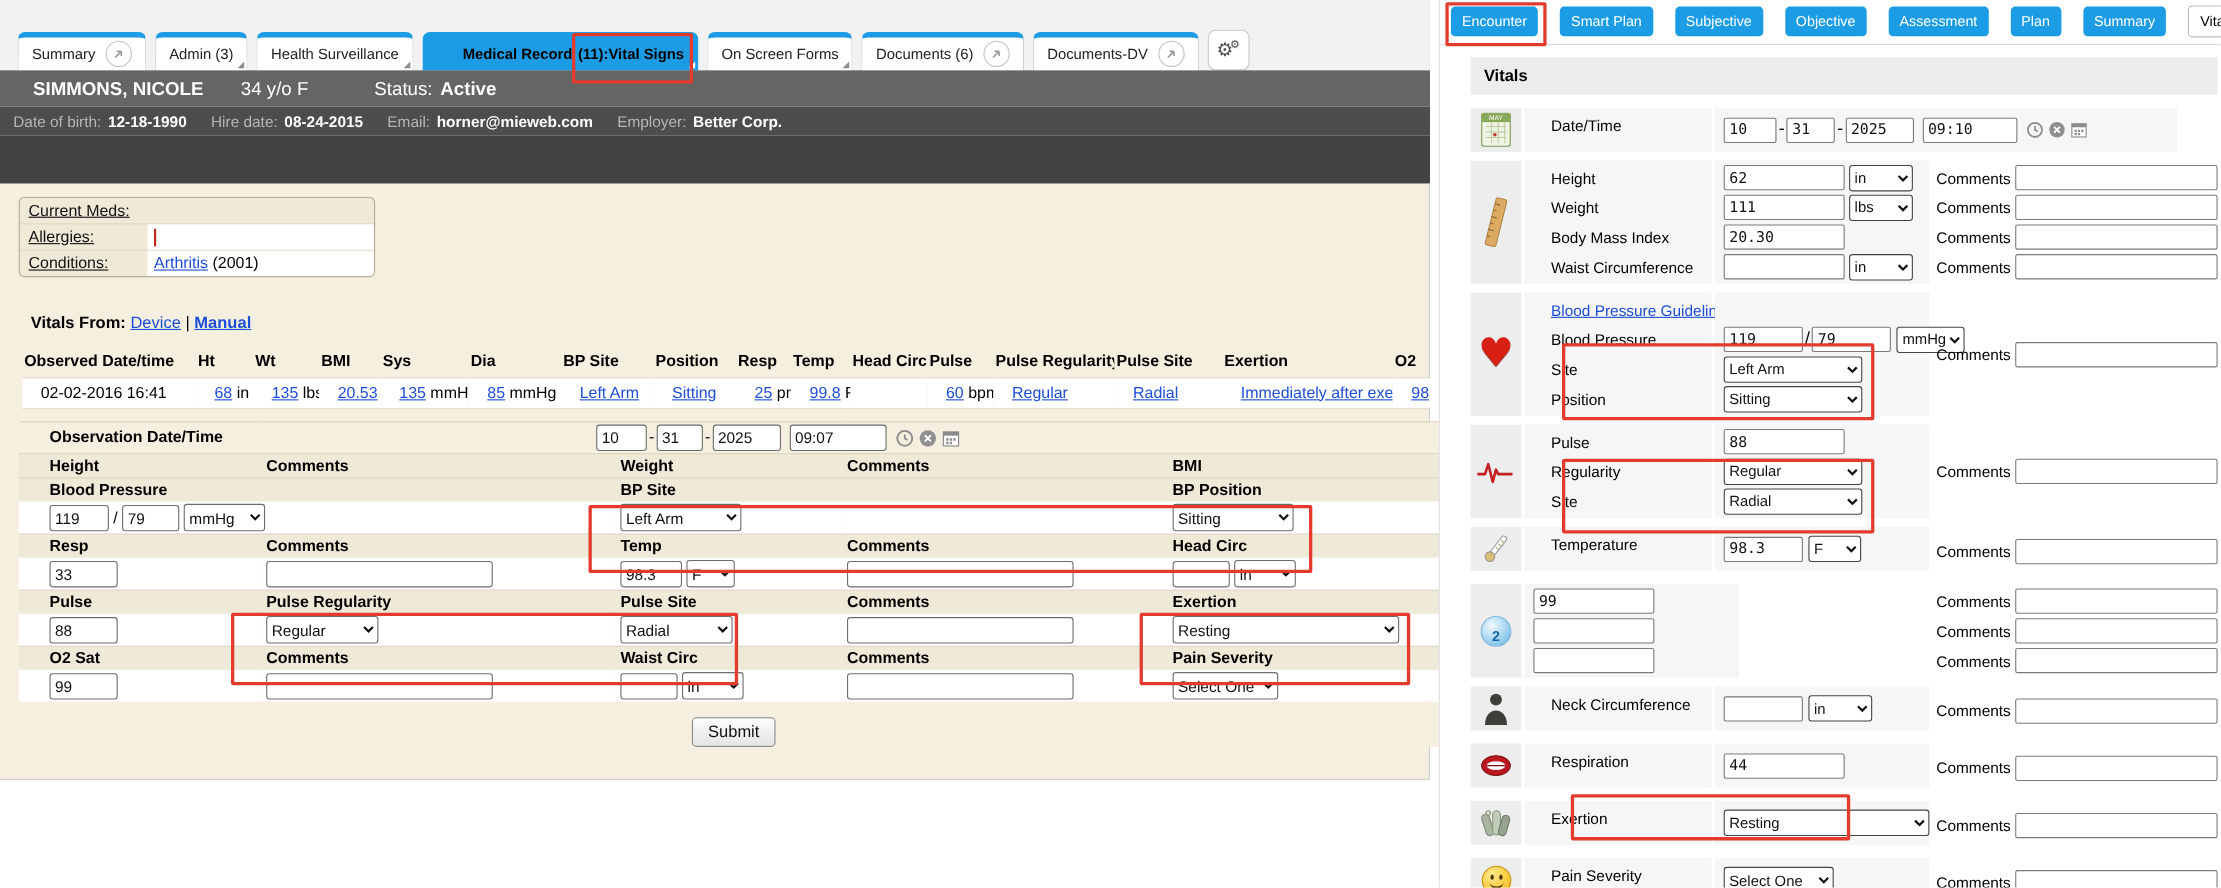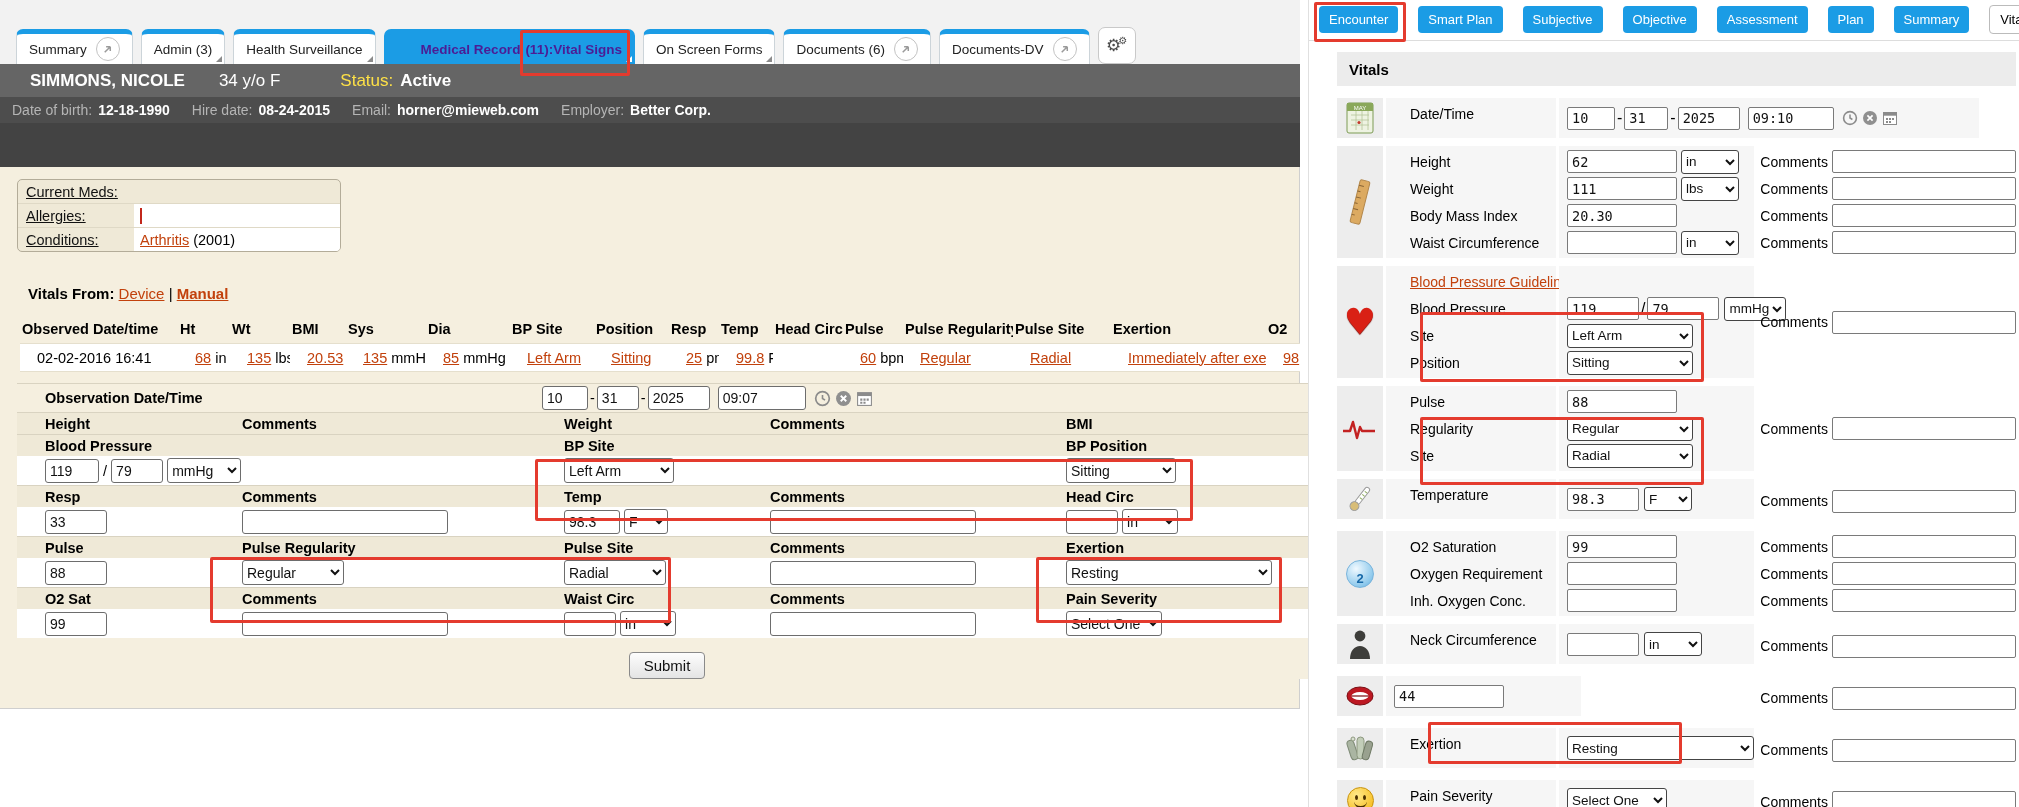--- a/index.html
+++ b/index.html
@@ -2,47 +2,47 @@
 <html><head>
 <meta charset="utf-8">
 <style>
   html,body{margin:0;padding:0;background:#fff;font-family:"Liberation Sans",sans-serif;}
   #app{position:relative;width:2019px;height:807px;background:#fff;overflow:hidden;}
   
   .lp{position:absolute;left:0;top:0;width:1300px;height:807px;}
   .tabbar{position:absolute;left:0;top:0;width:1300px;height:64px;background:#f2f2f2;border-bottom:1px solid #d5d5d5;}
   .tabs{position:absolute;left:16px;bottom:0;display:flex;align-items:flex-end;gap:8px;}
   .tab{position:relative;height:30px;background:#fff;border:1px solid #ccd4d9;border-bottom:none;border-top:5px solid #1b9ce5;border-radius:7px 7px 0 0;display:flex;align-items:center;padding:0 12px;font-size:13.5px;color:#222;white-space:nowrap;}
-  .tab.active{background:#1b9ce5;border-color:#1b9ce5;color:#4c1d95;font-weight:bold;padding-left:36px;}
+  .tab.active{background:#1b9ce5;border-color:#1b9ce5;color:#000000;font-weight:bold;padding-left:36px;}
   .tab.notch::after{content:"";position:absolute;right:2px;bottom:2px;border-left:6px solid transparent;border-bottom:6px solid #8b8b8b;}
   .tab.active.notch::after{border-bottom-color:#fff;}
   .popout{width:22px;height:22px;margin-left:9px;border:1px solid #c3c3c3;border-radius:50%;display:flex;align-items:center;justify-content:center;background:#fff;}
   .gearbtn{height:35px;width:36px;border:1px solid #c9c9c9;border-radius:7px;background:#fff;display:flex;align-items:center;justify-content:center;color:#4c4c4c;font-size:17px;}
   .gearbtn .g2{font-size:10px;margin-left:-3px;margin-top:-10px;}
   .bar1{position:absolute;left:0;top:64px;width:1300px;height:33px;background:#656565;color:#fff;display:flex;align-items:center;padding-left:30px;box-sizing:border-box;font-size:17px;}
   .bar1 .pname{font-weight:bold;}
   .bar1 .page{margin-left:34px;}
-  .bar1 .slabel{margin-left:60px;color:#fde047;}
+  .bar1 .slabel{margin-left:60px;color:#ffffff;}
   .bar1 .sval{margin-left:7px;font-weight:bold;}
   .bar2{position:absolute;left:0;top:97px;width:1300px;height:26px;background:#4d4d4d;color:#fff;display:flex;align-items:center;padding-left:12px;box-sizing:border-box;font-size:14px;}
   .bar2 .lab{color:#b5b5b5;margin-left:22px;}
   .bar2 .lab:first-child{margin-left:0;}
   .bar2 .val{color:#fff;font-weight:bold;margin-left:6px;}
   .bar3{position:absolute;left:0;top:123px;width:1300px;height:44px;background:#434343;}
   .content{position:absolute;left:0;top:167px;width:1300px;height:542px;background:#f5efdf;border-right:1px solid #cfcfcf;border-bottom:1px solid #cfcfcf;box-sizing:border-box;}
   
   .abox{position:absolute;left:17px;top:12px;width:322px;border:1px solid #b3ac99;border-radius:5px;background:#efe9d7;overflow:hidden;font-size:14.5px;}
   .arow{display:flex;height:23px;align-items:center;border-bottom:1px solid #dfd9c6;}
   .arow:last-child{border-bottom:none;}
   .alab{width:116px;padding-left:8px;box-sizing:border-box;}
   .alab a{color:#111;}
   .aval{flex:1;height:100%;display:flex;align-items:center;padding-left:6px;background:#fff;}
   .aval.noinput{background:transparent;}
   .caret{display:inline-block;width:2px;height:16px;background:#c2271b;}
-  a{color:#c2410c;text-decoration:underline;cursor:pointer;}
+  a{color:#1d4ed8;text-decoration:underline;cursor:pointer;}
   .vfrom{position:absolute;left:28px;top:118px;font-size:15px;}
   .vfrom b{font-weight:bold;}
   .vfrom .man{font-weight:bold;}
   
   .htable{position:absolute;left:20px;top:148px;width:1280px;border-collapse:collapse;table-layout:fixed;font-size:14.5px;}
   .htable td,.htable th{white-space:nowrap;overflow:hidden;text-align:left;font-weight:normal;padding:0 2px;}
   .hhead th{font-weight:bold;height:28px;vertical-align:middle;}
   .hrow td{background:#fff;height:27px;vertical-align:middle;border-top:1px solid #e5dfcd;border-bottom:1px solid #e5dfcd;padding-left:17px;}
   
   .ftable{position:absolute;left:17px;top:216px;width:1300px;border-collapse:collapse;table-layout:fixed;font-size:14.5px;}
@@ -622,25 +622,20 @@
               </span>
           </div>
         </div>
 
         <div class="rrow">
           <div class="ricon">
               <span class="o2circle">
                 <span style="margin-bottom:1px">2</span>
               </span>
             </div>
-          <div class="rlabel">
-            <span class="ln">O2 Saturation</span>
-            <span class="ln">Oxygen Requirement</span>
-            <span class="ln">Inh. Oxygen Conc.</span>
-          </div>
           <div class="rval">
             <span class="vn">
                 <input class="rin" value="99" style="">
               </span>
             <span class="vn">
                 <input class="rin" style="">
               </span>
             <span class="vn">
                 <input class="rin" style="">
               </span>
@@ -686,20 +681,23 @@
         </div>
 
         <div class="rrow">
           <div class="ricon" style="height:40px">
             <svg width="30" height="22" viewBox="0 0 30 22">
                 <ellipse cx="15" cy="11" rx="13" ry="9" fill="#bd1822" stroke="#7a0d12"></ellipse>
                 <ellipse cx="15" cy="11" rx="8.5" ry="4" fill="#fff"></ellipse>
                 <path d="M6.5 11h17" stroke="#7a0d12" stroke-width="1.2"></path>
               </svg>
           </div>
+          <div class="rlabel" style="height:40px">
+              <span class="ln">Respiration</span>
+            </div>
           <div class="rval" style="height:40px">
             <span class="vn">
                 <input class="rin" value="44" style="">
               </span>
           </div>
           <div class="rcom" style="height:40px;justify-content:center;">
             <span class="cn">
                 <span class="clab">Comments</span>
                 <input class="rcomin" style="">
               </span>

